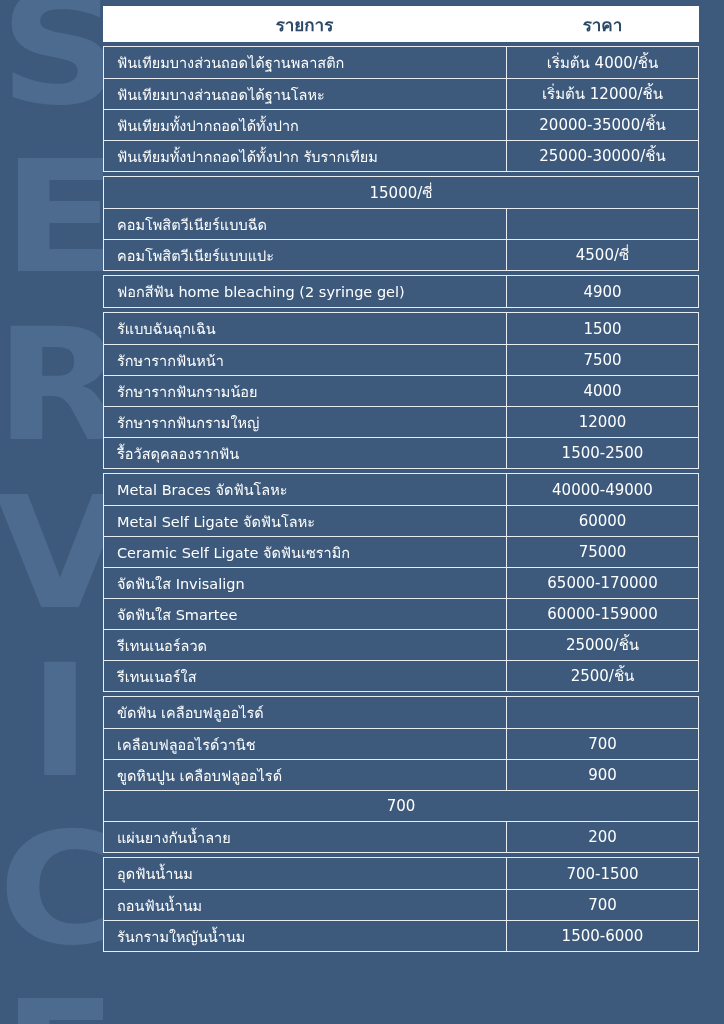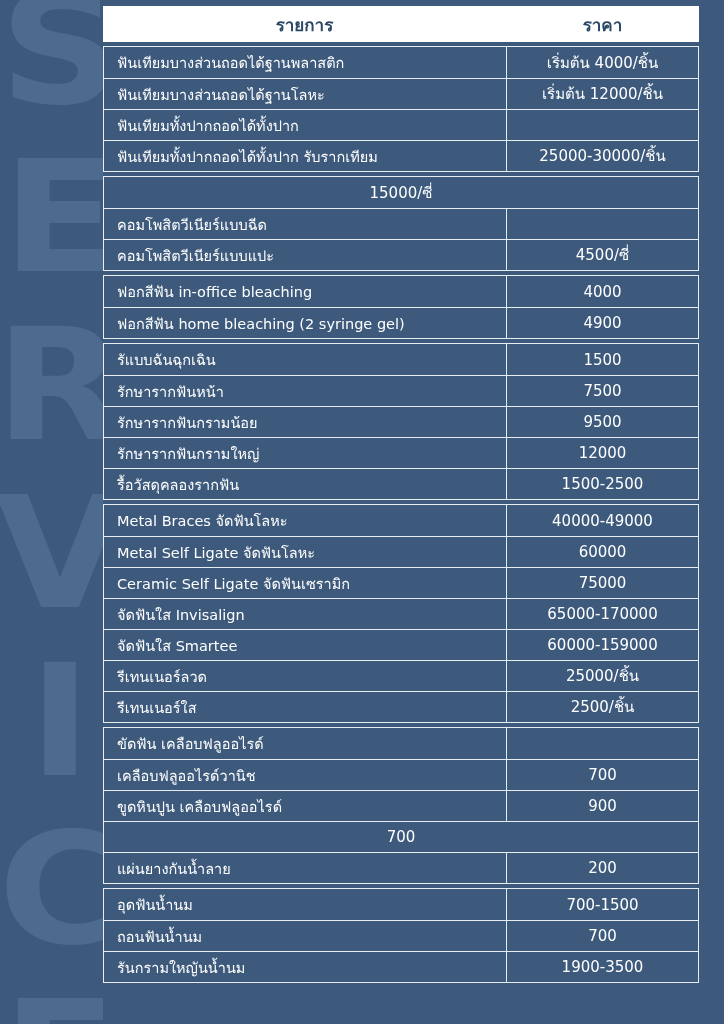--- a/index.html
+++ b/index.html
@@ -125,60 +125,57 @@
           <div class="row">
             <div class="cell cell-item">ฟันเทียมบางส่วนถอดได้ฐานพลาสติก</div>
             <div class="cell cell-price">เริ่มต้น 4000/ชิ้น</div>
           </div>
           <div class="row">
             <div class="cell cell-item">ฟันเทียมบางส่วนถอดได้ฐานโลหะ</div>
             <div class="cell cell-price">เริ่มต้น 12000/ชิ้น</div>
           </div>
           <div class="row">
             <div class="cell cell-item">ฟันเทียมทั้งปากถอดได้ทั้งปาก</div>
+            <div class="cell cell-price">20000-35000/ชิ้น</div>
           </div>
           <div class="row">
             <div class="cell cell-item">ฟันเทียมทั้งปากถอดได้ทั้งปาก รับรากเทียม</div>
             <div class="cell cell-price">25000-30000/ชิ้น</div>
           </div>
         </div>
         <div class="group">
           <div class="row">
             <div class="cell cell-price">15000/ซี่</div>
           </div>
           <div class="row">
             <div class="cell cell-item">คอมโพสิตวีเนียร์แบบฉีด</div>
           </div>
           <div class="row">
             <div class="cell cell-item">คอมโพสิตวีเนียร์แบบแปะ</div>
             <div class="cell cell-price">4500/ซี่</div>
           </div>
         </div>
         <div class="group">
           <div class="row">
-            <div class="cell cell-item">ฟอกสีฟัน in-office bleaching</div>
-            <div class="cell cell-price">4000</div>
-          </div>
-          <div class="row">
             <div class="cell cell-item">ฟอกสีฟัน home bleaching (2 syringe gel)</div>
             <div class="cell cell-price">4900</div>
           </div>
         </div>
         <div class="group">
           <div class="row">
             <div class="cell cell-item">รัแบบฉันฉุกเฉิน</div>
             <div class="cell cell-price">1500</div>
           </div>
           <div class="row">
             <div class="cell cell-item">รักษารากฟันหน้า</div>
             <div class="cell cell-price">7500</div>
           </div>
           <div class="row">
             <div class="cell cell-item">รักษารากฟันกรามน้อย</div>
-            <div class="cell cell-price">9500</div>
+            <div class="cell cell-price">4000</div>
           </div>
           <div class="row">
             <div class="cell cell-item">รักษารากฟันกรามใหญ่</div>
             <div class="cell cell-price">12000</div>
           </div>
           <div class="row">
             <div class="cell cell-item">รื้อวัสดุคลองรากฟัน</div>
             <div class="cell cell-price">1500-2500</div>
           </div>
         </div>
@@ -236,19 +233,19 @@
           <div class="row">
             <div class="cell cell-item">อุดฟันน้ำนม</div>
             <div class="cell cell-price">700-1500</div>
           </div>
           <div class="row">
             <div class="cell cell-item">ถอนฟันน้ำนม</div>
             <div class="cell cell-price">700</div>
           </div>
           <div class="row">
             <div class="cell cell-item">รันกรามใหญันน้ำนม</div>
-            <div class="cell cell-price">1900-3500</div>
+            <div class="cell cell-price">1500-6000</div>
           </div>
         </div>
       </div>
   </div>
 
 </div>
 
 </body></html>

